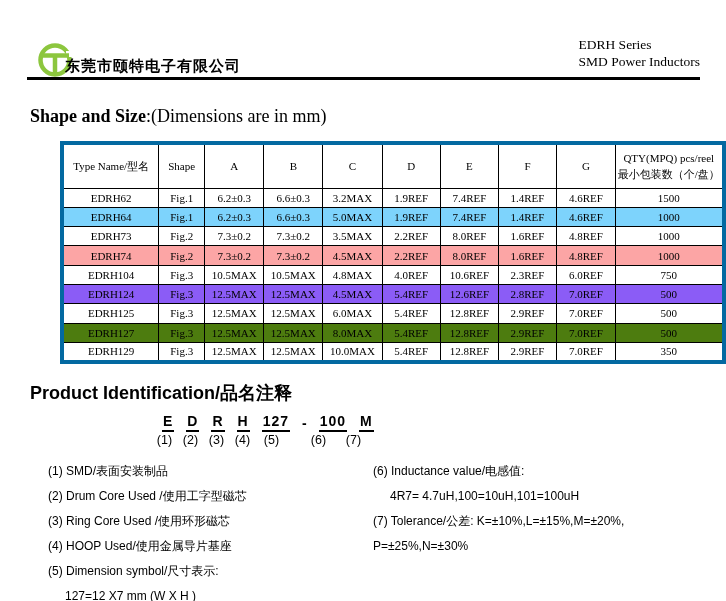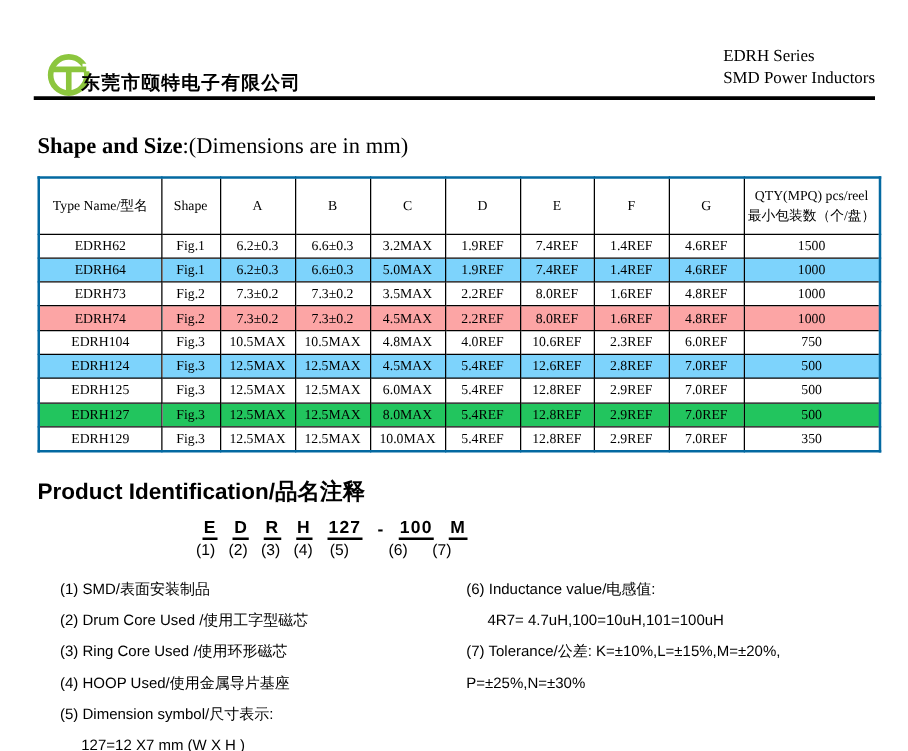--- a/index.html
+++ b/index.html
@@ -27,21 +27,21 @@
   .header-rule {
     position:absolute; left:27px; top:77px; width:673px; height:3px;
     background:#000;
   }
 
   
   .shape-size-title { position:absolute; left:30px; top:106px; font-size:18px; }
   .shape-size-title .bold { font-weight:bold; }
 
   .table-wrap { position:absolute; left:30px; top:141px; }
-  table.dim-table { border-collapse:collapse; border:2px solid #0369a1; table-layout:fixed; }
+  table.dim-table { border-collapse:collapse; border:4px solid #0369a1; table-layout:fixed;margin-left:30px; }
   .dim-table th, .dim-table td {
     border:1px solid #000; text-align:center; vertical-align:middle;
     font-size:11px; font-weight:normal; padding:0 1px;
     overflow:hidden; white-space:nowrap;
   }
   .dim-table thead th { height:45px; line-height:16px; }
   .dim-table tbody td { height:19.3px; }
   .col-type { width:98px; } .col-shape { width:47px; }
   .col-a,.col-b,.col-c,.col-d,.col-f,.col-g { width:60px; }
   .col-e { width:59px; } .col-qty { width:109px; }
@@ -192,21 +192,21 @@
             <td>Fig.3</td>
             <td>10.5MAX</td>
             <td>10.5MAX</td>
             <td>4.8MAX</td>
             <td>4.0REF</td>
             <td>10.6REF</td>
             <td>2.3REF</td>
             <td>6.0REF</td>
             <td>750</td>
           </tr>
-          <tr style="background: #7dd3fc; padding-left: 36px;">
+          <tr style="background: #8b5cf6; padding-left: 36px;">
             <td>EDRH124</td>
             <td>Fig.3</td>
             <td>12.5MAX</td>
             <td>12.5MAX</td>
             <td>4.5MAX</td>
             <td>5.4REF</td>
             <td>12.6REF</td>
             <td>2.8REF</td>
             <td>7.0REF</td>
             <td>500</td>
@@ -216,21 +216,21 @@
             <td>Fig.3</td>
             <td>12.5MAX</td>
             <td>12.5MAX</td>
             <td>6.0MAX</td>
             <td>5.4REF</td>
             <td>12.8REF</td>
             <td>2.9REF</td>
             <td>7.0REF</td>
             <td>500</td>
           </tr>
-          <tr style="background: #22c55e;">
+          <tr style="background: #4d7c0f;">
             <td>EDRH127</td>
             <td>Fig.3</td>
             <td>12.5MAX</td>
             <td>12.5MAX</td>
             <td>8.0MAX</td>
             <td>5.4REF</td>
             <td>12.8REF</td>
             <td>2.9REF</td>
             <td>7.0REF</td>
             <td>500</td>

